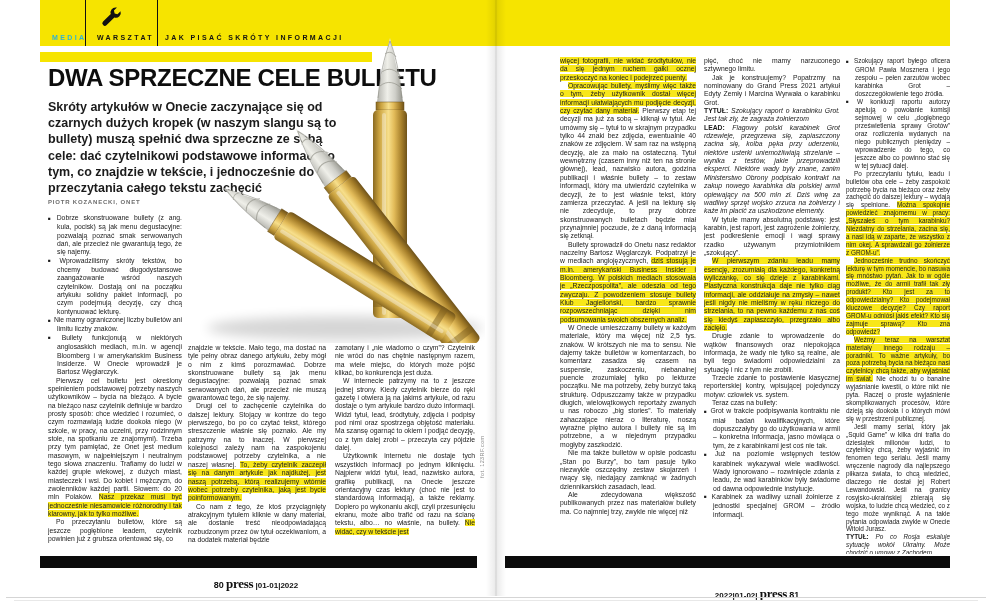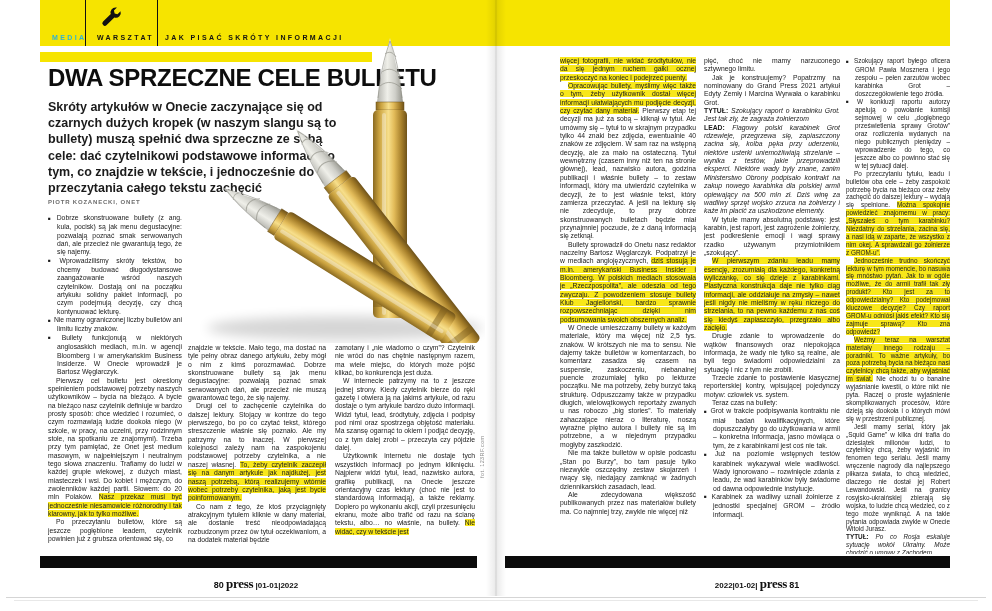--- a/index.html
+++ b/index.html
@@ -43,21 +43,21 @@
 
   
   #illustration{left:195px;top:36px;width:290px;height:307px;}
   #photo-credit{left:479px;top:478px;font-size:5.5px;color:#8b8b8b;transform:rotate(-90deg);transform-origin:left top;letter-spacing:0.4px;white-space:nowrap;}
 
   
   .blackbar{position:absolute;top:556px;height:12px;background:#0b0b0b;}
   #bar-left{left:40px;width:437px;}
   #bar-right{left:505px;width:445px;}
   .footer{position:absolute;top:576px;width:220px;font-size:8px;font-weight:bold;color:#111;text-align:center;white-space:nowrap;}
-  #footer-left{left:146px;} #footer-right{left:647px;}
+  #footer-left{left:146px;} #footer-right{left:647px;margin-top:10px;}
   .press-logo{font-family:"Liberation Serif",serif;font-weight:bold;font-size:13px;letter-spacing:-0.3px;}
   .pageno{font-size:9px;text-align:center;}
 
   
   #gutter{left:486px;top:0;width:20px;height:596px;background:linear-gradient(90deg,rgba(0,0,0,0) 0%,rgba(0,0,0,.07) 42%,rgba(0,0,0,.16) 50%,rgba(0,0,0,.07) 58%,rgba(0,0,0,0) 100%);}
   #stack1{left:6px;top:597px;width:980px;height:1px;background:#d5d5d5;}
   #stack2{left:14px;top:600px;width:964px;height:1px;background:#e8e8e8;}
 </style>
 </head>
 <body>

